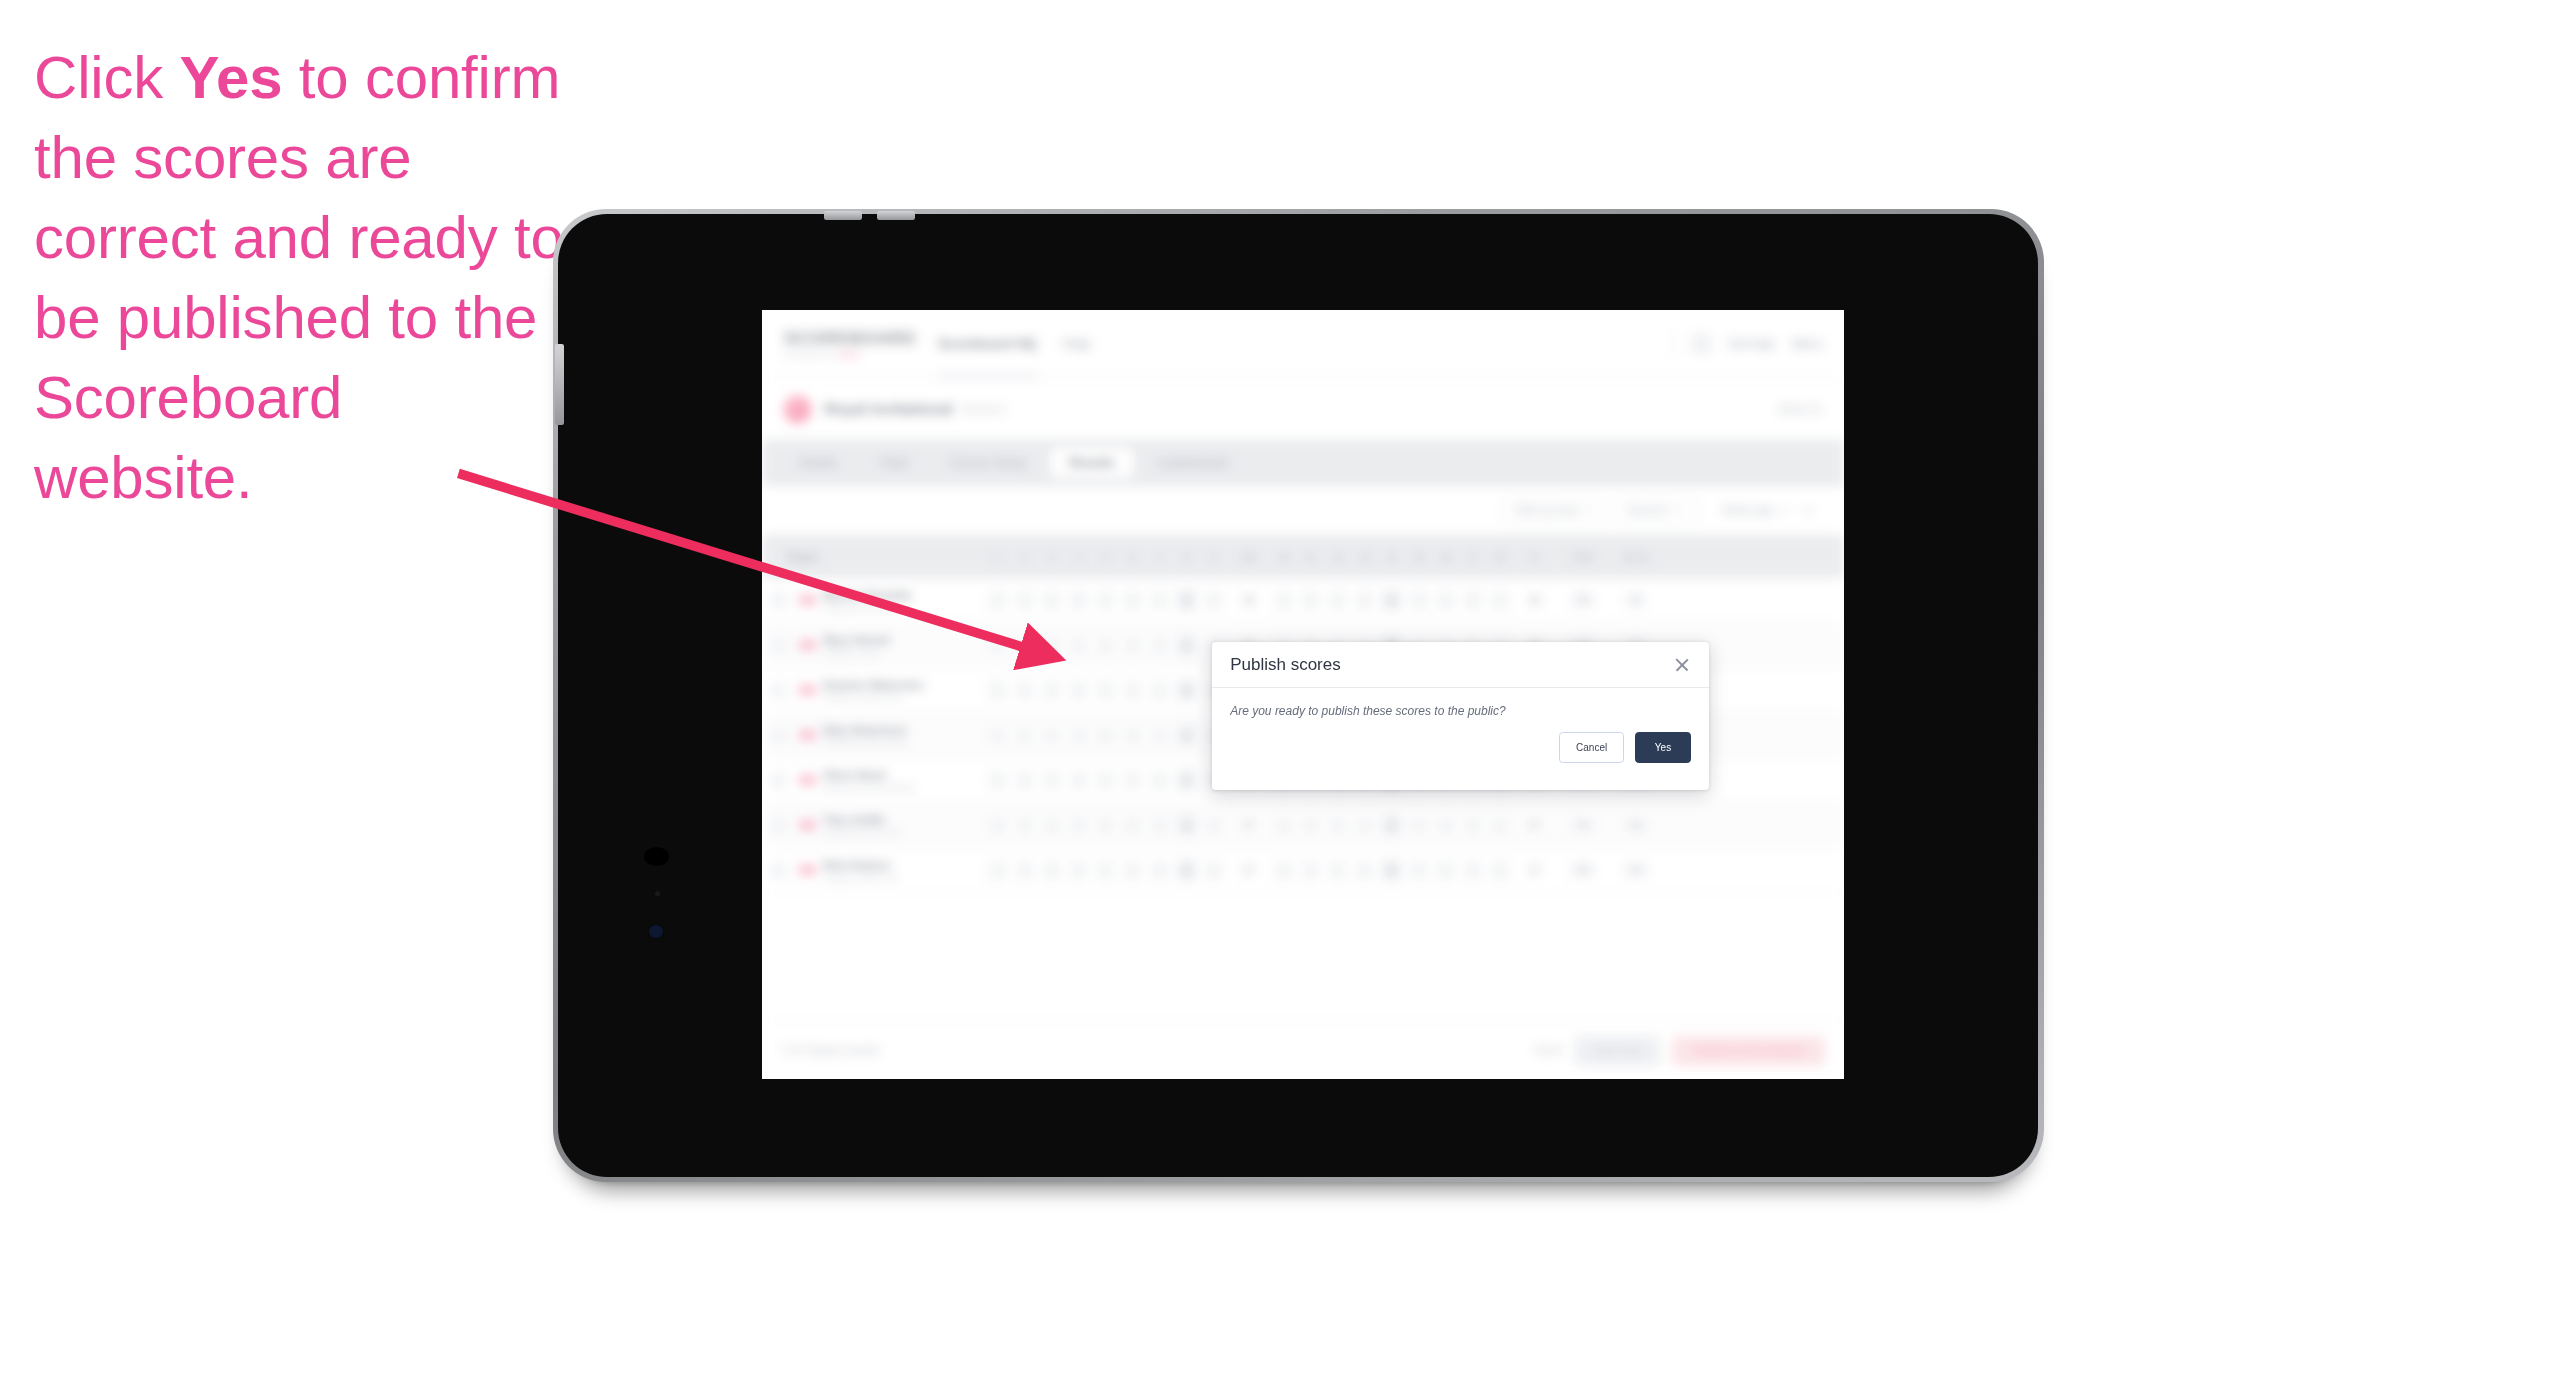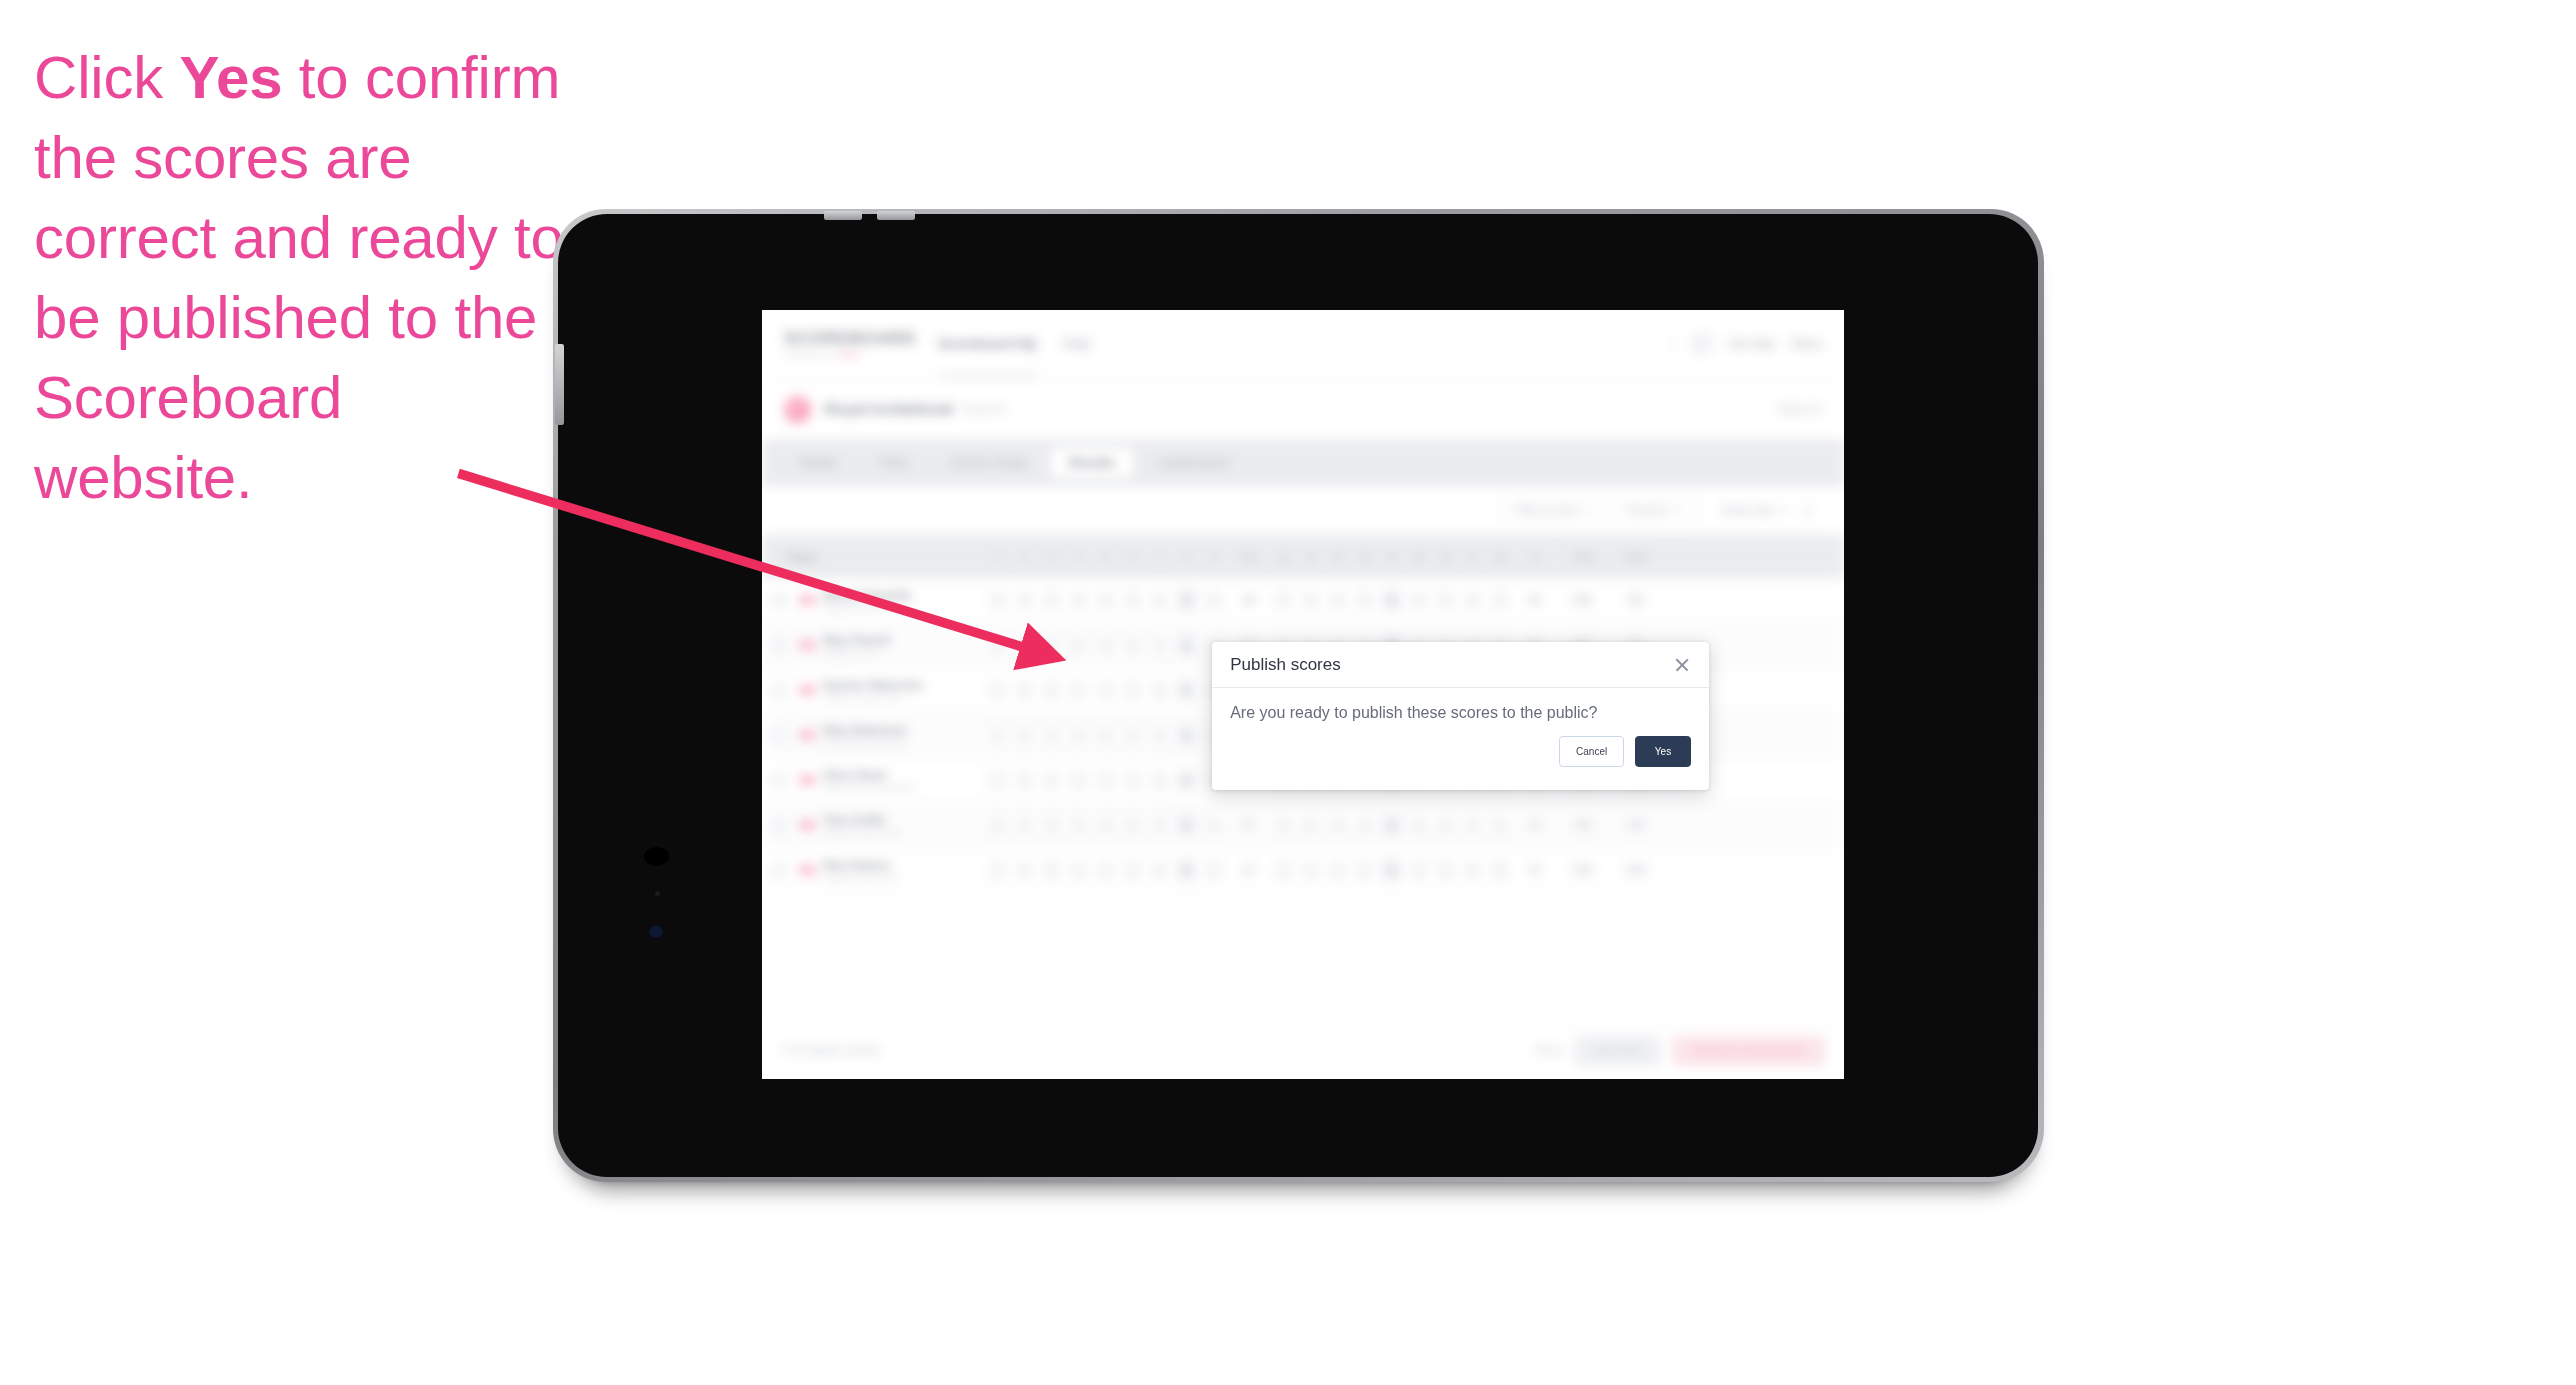--- a/index.html
+++ b/index.html
@@ -471,22 +471,23 @@
     position: absolute;
     left: 1.5px; top: 9px;
     width: 16.3px; height: 1.5px;
     background: #8b919f;
   }
   .modal-close::before { transform: rotate(45deg); }
   .modal-close::after  { transform: rotate(-45deg); }
 
   .modal-body {
     padding: 16.3px 18px 0 18px;
-    font-size: 16px;
+    font-size: 12px;
     color: #666c7b;
+    font-style: italic;
   }
   .modal-foot {
     display: flex;
     justify-content: flex-end;
     align-items: center;
     gap: 10.4px;
     padding: 13.3px 18px 0 18px;
   }
   .btn {
     height: 31px;

